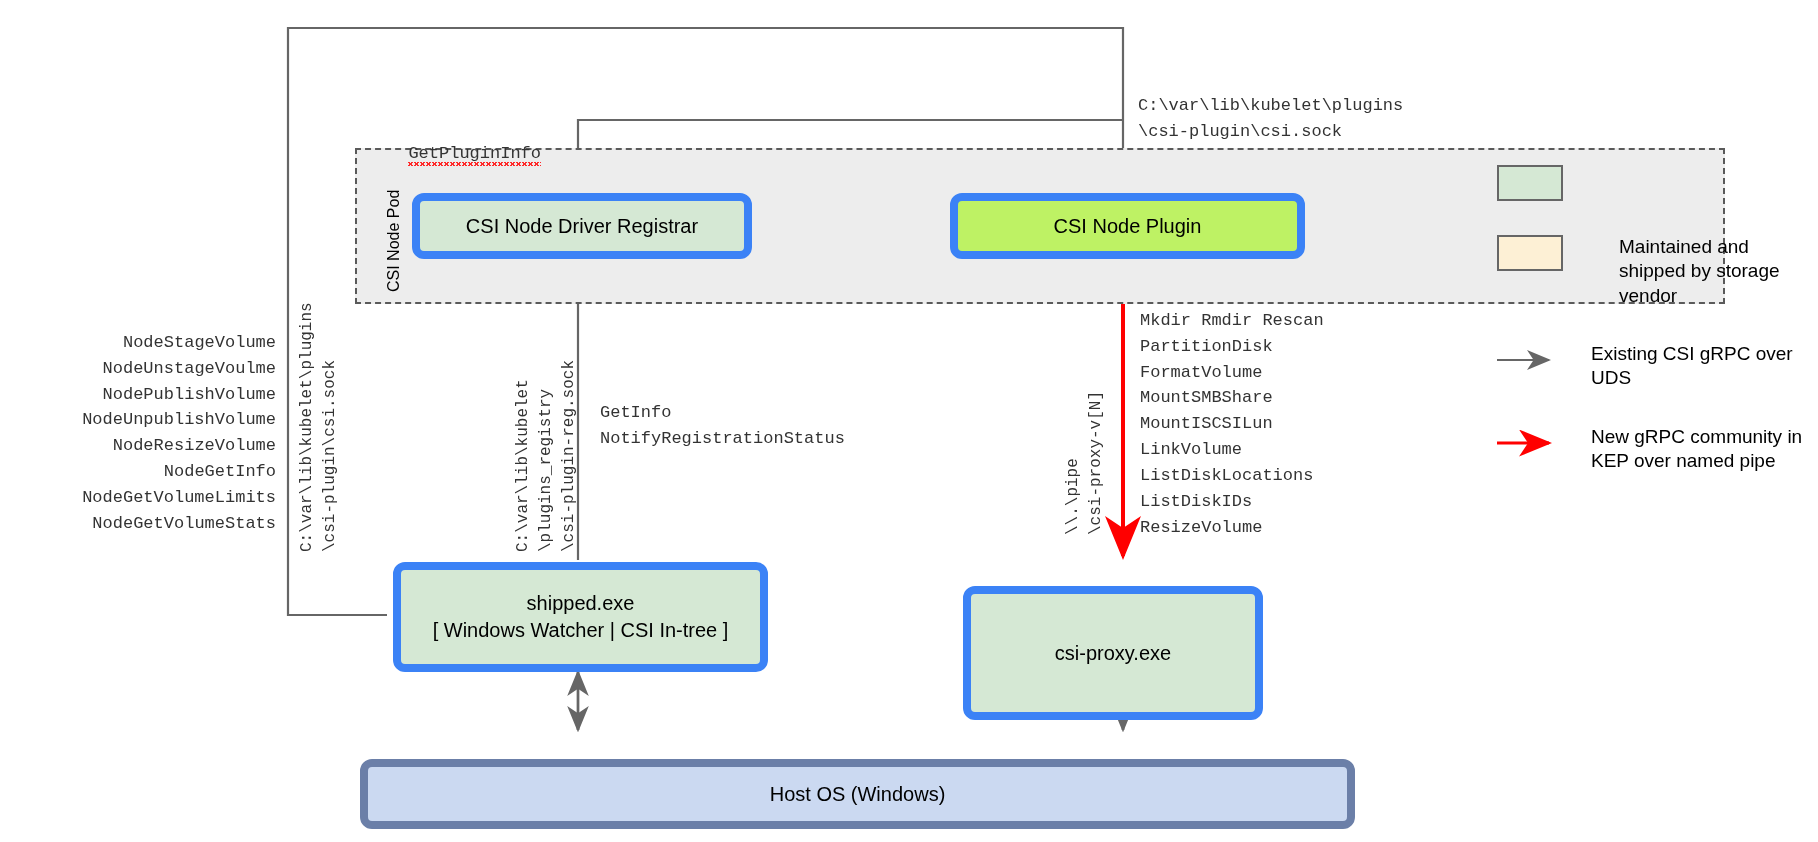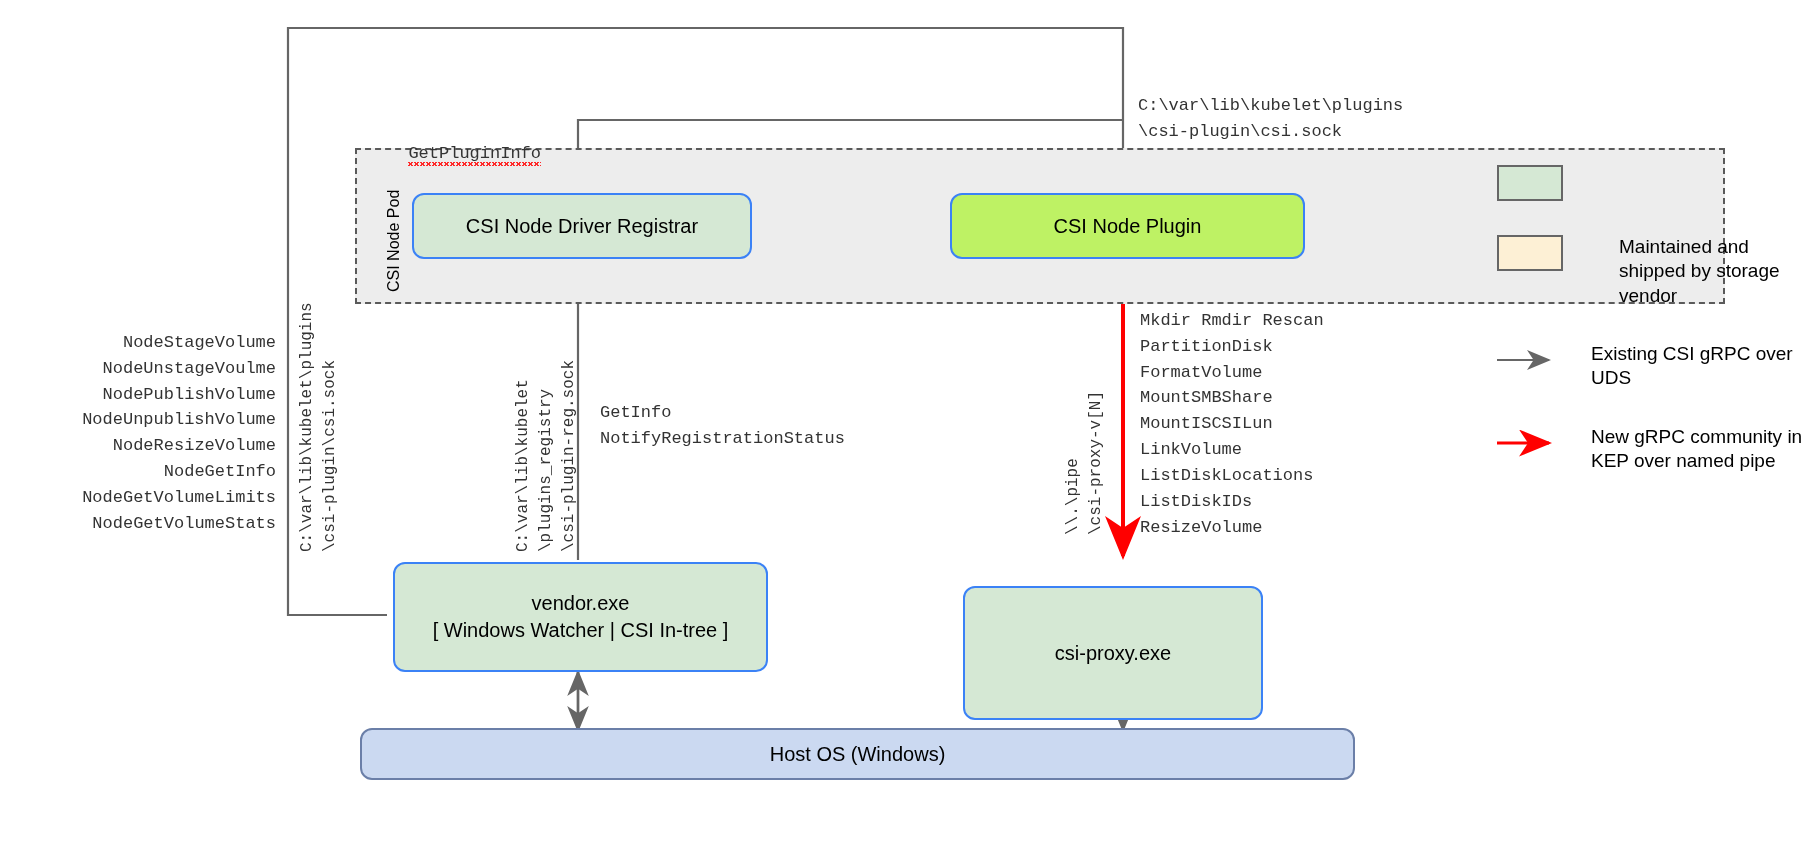--- a/index.html
+++ b/index.html
@@ -2,21 +2,21 @@
 <html><head>
 <meta charset="utf-8">
 <style>
   html,body{margin:0;padding:0;background:#ffffff;}
   body{width:1818px;height:842px;position:relative;overflow:hidden;
        font-family:"Liberation Sans",sans-serif;color:#000;}
   #canvas{position:absolute;left:0;top:0;width:1818px;height:842px;}
   .abs{position:absolute;}
 
   
-  .node-box{position:absolute;border:2px solid #3b82f6;border-radius:12px;
+  .node-box{position:absolute;border:8px solid #3b82f6;border-radius:12px;
             display:flex;flex-direction:column;align-items:center;justify-content:center;
             text-align:center;line-height:1.35;box-sizing:border-box;}
   .green{background:#d5e8d4;}
   .yellow{background:#bef264;}
   .blue{background:#cbd9f1;border-color:#6b7fa8;}
   .node-title{font-size:20px;color:#000;}
   .node-sub{font-size:20px;color:#000;}
 
   #pod-container{position:absolute;border:2px dashed #5a5a5a;background:#ededed;box-sizing:border-box;}
   #pod-label{position:absolute;font-size:16px;color:#000;
@@ -82,29 +82,29 @@
 
 <div class="node-box green" style="left:412px;top:193px;width:340px;height:66px;">
   <div class="node-title">CSI Node Driver Registrar</div>
 </div>
 
 <div class="node-box yellow" style="left:950px;top:193px;width:355px;height:66px;">
   <div class="node-title">CSI Node Plugin</div>
 </div>
 
 <div class="node-box green" style="left:393px;top:562px;width:375px;height:110px;">
-  <div class="node-title">vendor.exe</div>
+  <div class="node-title">shipped.exe</div>
   <div class="node-sub">[ Windows Watcher | CSI In-tree ]</div>
 </div>
 
 <div class="node-box green" style="left:963px;top:562px;width:300px;height:134px;margin-top:24px;">
   <div class="node-title">csi-proxy.exe</div>
 </div>
 
-<div class="node-box blue" style="left:360px;top:728px;width:995px;height:52px;">
+<div class="node-box blue" style="left:360px;top:759px;width:995px;height:70px;">
   <div class="node-title">Host OS (Windows)</div>
 </div>
 
 <div class="abs mono" style="left:388px;top:115px;">
   <span class="spell">GetPluginInfo</span>
 </div>
 
 <div class="abs mono" style="left:1138px;top:93px;">C:\var\lib\kubelet\plugins
 \csi-plugin\csi.sock</div>
 

